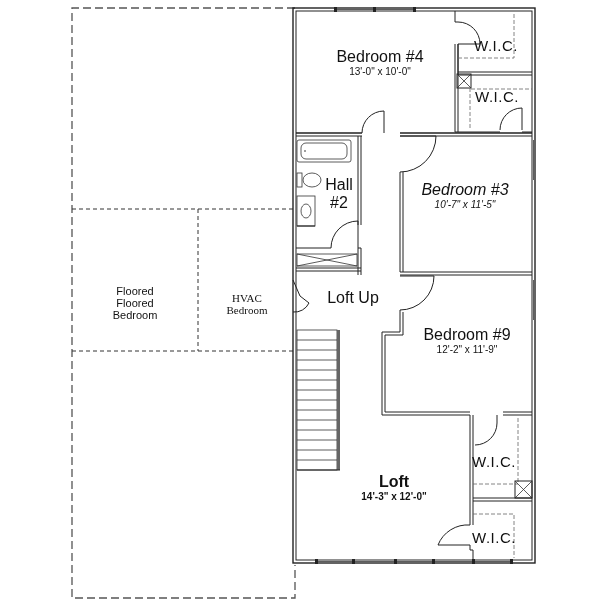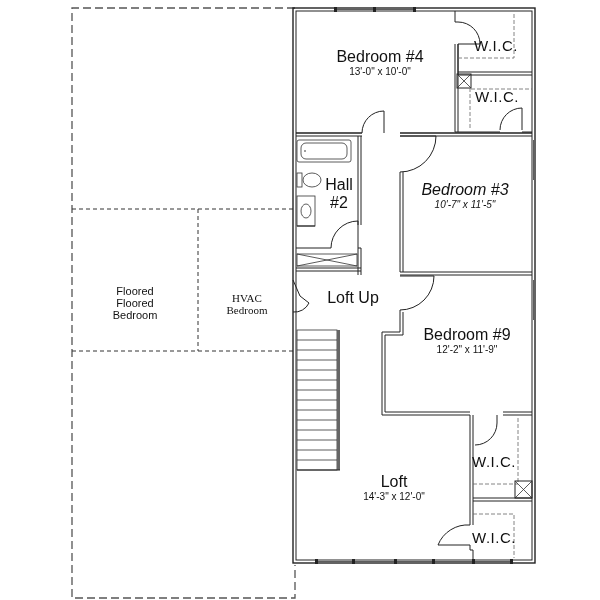--- a/index.html
+++ b/index.html
@@ -184,21 +184,21 @@
 
 <div class="label room-name" style="left:353px; top:298px;">Loft Up</div>
 
 <div class="label" style="left:467px; top:340px;">
   <span class="room-name">Bedroom #9</span>
   <span class="room-dim">12'-2" x 11'-9"</span>
 </div>
 
 <div class="label wic" style="left:494px; top:462px;">W.I.C.</div>
 
-<div class="label" style="left:394px; top:487px;">
+<div class="label" style="left:394px; top:487px;font-weight:bold;">
   <span class="room-name">Loft</span>
   <span class="room-dim">14'-3" x 12'-0"</span>
 </div>
 
 <div class="label wic" style="left:494px; top:538px;">W.I.C.</div>
 
 <div class="label small" style="left:135px; top:303px;">
   <span style="display:block">Floored</span>
   <span style="display:block">Floored</span>
   <span style="display:block">Bedroom</span>

